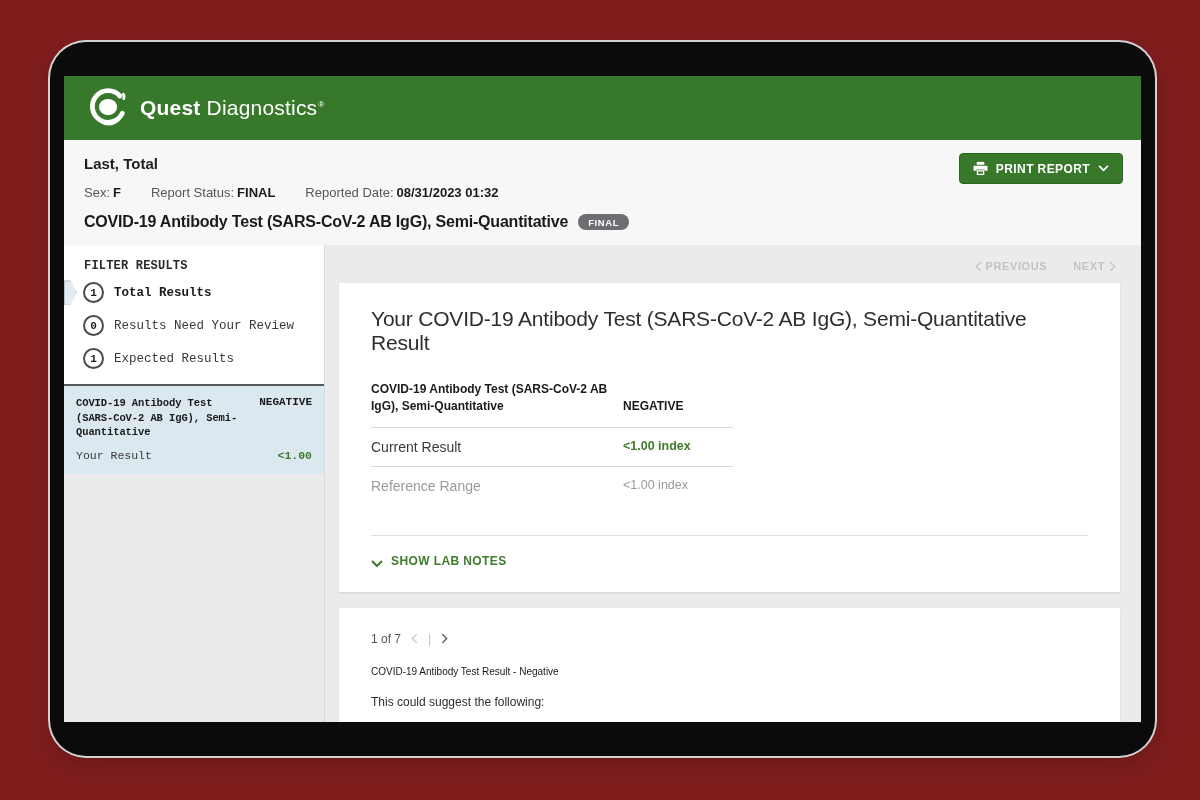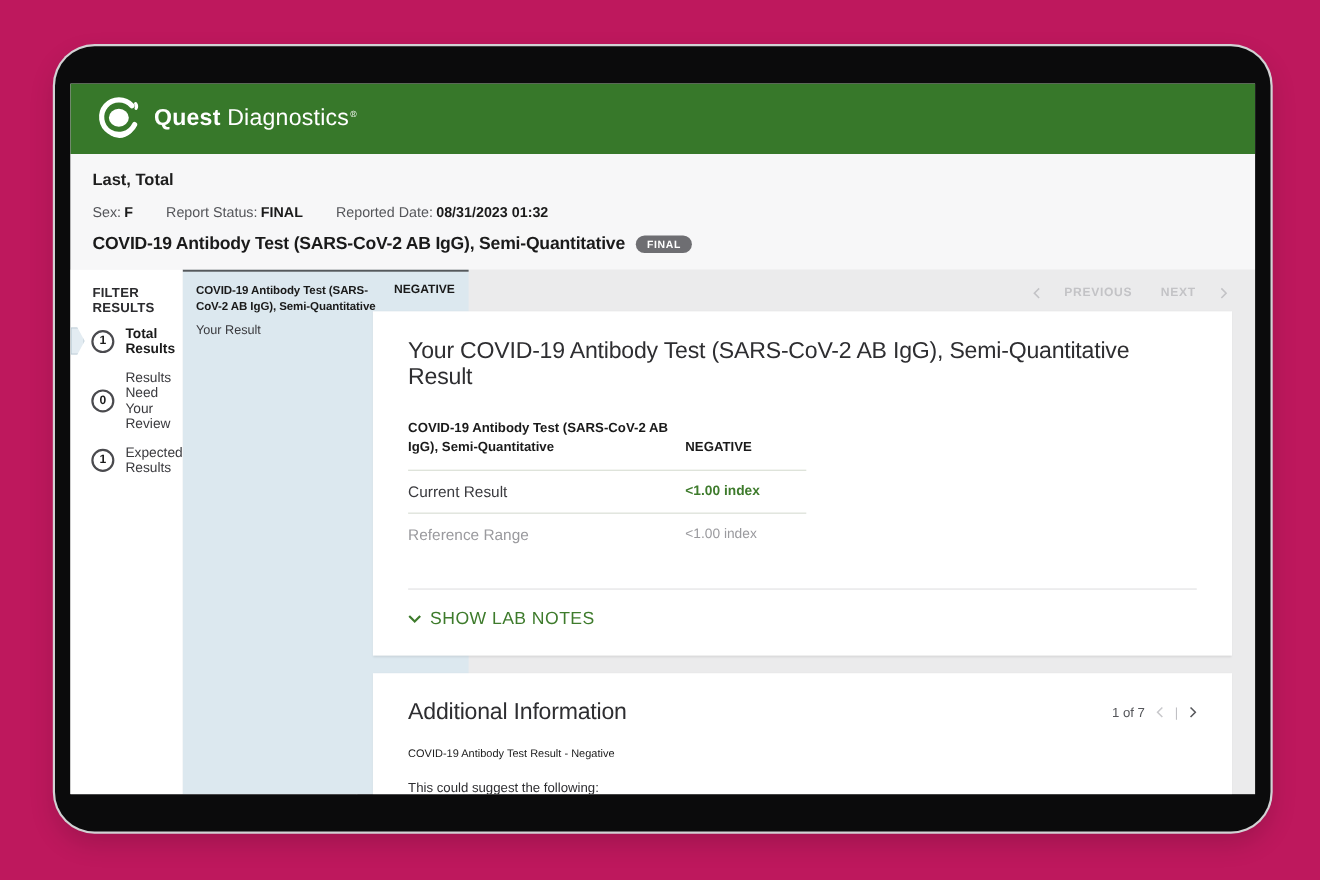--- a/index.html
+++ b/index.html
@@ -1,17 +1,17 @@
 <!DOCTYPE html>
 <html><head>
 <meta charset="utf-8">
 <style>
   * { box-sizing: border-box; margin: 0; padding: 0; }
   html,body { width:1200px; height:800px; background:#ffffff; font-family:"Liberation Sans", sans-serif; }
-  .page { position:relative; width:1200px; height:800px; background:#be185d; overflow:hidden; }
+  .page { position:relative; width:1200px; height:800px; background:#7f1d1d; overflow:hidden; }
 
   
   .tablet { position:absolute; left:50px; top:42px; width:1105px; height:714px;
             background:#0b0b0c; border-radius:36px;
             box-shadow:0 0 0 2px #d2d2d4, 0 10px 24px rgba(0,0,0,.16); }
   .screen { position:absolute; left:14px; top:34px; width:1077px; height:646px;
             background:#ebebec; overflow:hidden; }
 
   
   .topbar { height:64px; background:#37782A; display:flex; align-items:center; padding:0 24px; }
@@ -30,21 +30,21 @@
   .badge { background:#6e6e72; color:#fff; font-size:9.5px; font-weight:bold;
            padding:3px 10px 2px; border-radius:9px; letter-spacing:0.6px; }
   .print-btn { position:absolute; right:18px; top:13px; background:#37782A; color:#fff;
                border:1px solid #2e6522; border-radius:4px; height:31px; padding:0 13px;
                display:flex; align-items:center; gap:8px; font-size:12px; font-weight:bold;
                letter-spacing:0.4px; cursor:pointer; font-family:inherit; }
 
   
   .content { display:flex; height:calc(100% - 169px); }
   .sidebar { width:261px; flex:none; background:#ebebec; border-right:1px solid #d9d9db;
-             display:flex; flex-direction:row; }
+             display:flex; flex-direction:column;font-family:Liberation Mono, monospace; }
   .filter-panel { background:#fff; padding:14px 0 12px; position:relative; }
   .filter-title { font-size:12px; font-weight:bold; color:#2b2b2e; padding-left:20px; letter-spacing:0.2px; }
   .filter-item { display:flex; align-items:center; gap:10px; padding:3px 0 3px 19px;
                  margin-top:6px; position:relative; cursor:pointer; }
   .count { width:21px; height:21px; border:2px solid #4a4a4e; border-radius:50%; background:#fff;
            display:flex; align-items:center; justify-content:center; font-size:11px;
            font-weight:bold; color:#1a1a1a; flex:none; }
   .flabel { font-size:12.5px; color:#3a3a3e; }
   .filter-item.selected .flabel { font-weight:bold; color:#1a1a1a; }
   .pointer { position:absolute; left:0; top:50%; transform:translateY(-50%); width:13px; height:25px;
@@ -54,39 +54,39 @@
   .result-item { background:#dce8ef; border-top:2px solid #55595c; padding:10px 12px 12px; cursor:pointer; }
   .ri-top { display:flex; justify-content:space-between; gap:8px; }
   .ri-name { width:172px; font-size:10.5px; font-weight:bold; color:#1a1a1a; line-height:1.4; letter-spacing:-0.1px; }
   .ri-status { font-size:11px; font-weight:bold; color:#1a1a1a; white-space:nowrap; }
   .ri-bottom { display:flex; justify-content:space-between; margin-top:9px; font-size:11.5px; color:#3a3a3e; }
   .ri-value { color:#3e7b2c; font-weight:bold; }
 
   .main { flex:1; padding:0 21px 0 14px; overflow:hidden; }
   .prevnext { display:flex; justify-content:flex-end; gap:26px; padding:15px 4px 11px;
               font-size:11px; font-weight:bold; color:#c3c3c6; letter-spacing:0.6px; }
-  .pn-btn { display:flex; align-items:center; gap:22px; cursor:pointer; }
+  .pn-btn { display:flex; align-items:center; gap:4px; cursor:pointer; }
 
   .card { background:#fff; box-shadow:0 1px 2px rgba(0,0,0,.1); padding:24px 32px; }
   .card-title { font-size:21px; font-weight:normal; color:#2e2e31; letter-spacing:-0.2px; }
 
   .rtable { margin-top:26px; width:362px; }
   .rrow { display:flex; padding:11px 0; border-bottom:1px solid #d6dcd2; }
   .rrow.rhead { padding-top:0; align-items:flex-end; }
   .rrow:last-child { border-bottom:none; }
   .c1 { width:252px; flex:none; font-size:14px; }
   .c2 { flex:1; font-size:12.5px; }
   .rhead .c1, .rhead .c2 { font-size:12px; font-weight:bold; color:#1a1a1a; line-height:1.45; }
   .lab-gray  { color:#3a3a3e; }
   .muted     { color:#9a9a9e; }
   .green-val { color:#3e7b2c; font-weight:bold; }
 
   .wide-divider { border-top:1px solid #e0e0e2; margin-top:30px; }
-  .lab-notes { margin-top:18px; display:flex; align-items:center; gap:8px; color:#3e7b2c;
-               font-size:16px; font-weight:normal; letter-spacing:0.4px; cursor:pointer; }
+  .lab-notes { margin-top:18px; display:flex; align-items:flex-end; gap:8px; color:#3e7b2c;
+               font-size:12px; font-weight:bold; letter-spacing:0.4px; cursor:pointer; }
 
   .info-card { margin-top:16px; padding-bottom:70px; }
   .info-head { display:flex; justify-content:space-between; align-items:center; }
   .pager { display:flex; align-items:center; gap:10px; font-size:12px; color:#55565a; }
   .pg-btn { display:flex; align-items:center; cursor:pointer; color:#55565a; }
   .pg-btn.disabled { color:#c9c9cc; }
   .pg-sep { color:#c0c0c4; font-size:12px; }
   .info-heading { margin-top:20px; font-size:10px; font-weight:normal; color:#1a1a1a; }
   .info-para { margin-top:8px; font-size:12px; color:#2e2e31; line-height:1.5; }
   .info-para.second { margin-top:16px; }
@@ -114,20 +114,31 @@
         <div class="patient-name">Last, Total</div>
         <div class="patient-meta">
           <span><span>Sex:</span><b>F</b></span>
           <span><span>Report Status:</span><b>FINAL</b></span>
           <span><span>Reported Date:</span><b>08/31/2023 01:32</b></span>
         </div>
         <div class="report-title-row">
           <span class="report-title">COVID-19 Antibody Test (SARS-CoV-2 AB IgG), Semi-Quantitative</span>
           <span class="badge">FINAL</span>
         </div>
+        <button class="print-btn">
+          <svg width="15" height="15" viewBox="0 0 16 16">
+            <rect x="4" y="1" width="8" height="3" fill="#fff"></rect>
+            <path d="M1.5 5h13a1 1 0 0 1 1 1v4.5h-3.2V9H3.7v1.5H.5V6a1 1 0 0 1 1-1z" fill="#fff"></path>
+            <rect x="4.7" y="10.5" width="6.6" height="3.8" fill="#37782A" stroke="#fff" stroke-width="1.4"></rect>
+          </svg>
+          <span>PRINT REPORT</span>
+          <svg width="11" height="7" viewBox="0 0 12 8">
+            <path d="M1 1l5 5 5-5" fill="none" stroke="#fff" stroke-width="2"></path>
+          </svg>
+        </button>
       </section>
 
       <div class="content">
 
         <aside class="sidebar">
           <div class="filter-panel">
             <div class="filter-title">FILTER RESULTS</div>
             <div class="filter-item selected">
               <span class="pointer"></span>
               <span class="count">1</span>
@@ -191,21 +202,20 @@
             <div class="lab-notes">
               <svg width="12" height="8" viewBox="0 0 12 8">
                   <path d="M1 1l5 5 5-5" fill="none" stroke="#3e7b2c" stroke-width="2"></path>
                 </svg>
               <span>SHOW LAB NOTES</span>
             </div>
           </section>
 
           <section class="card info-card">
             <div class="info-head">
-              <h2 class="card-title">Additional Information</h2>
               <div class="pager">
                 <span>1 of 7</span>
                 <span class="pg-btn disabled">
                   <svg width="7" height="11" viewBox="0 0 8 12">
                       <path d="M6.5 1 1.5 6l5 5" fill="none" stroke="currentColor" stroke-width="1.6"></path>
                     </svg>
                 </span>
                 <span class="pg-sep">|</span>
                 <span class="pg-btn">
                   <svg width="7" height="11" viewBox="0 0 8 12">

